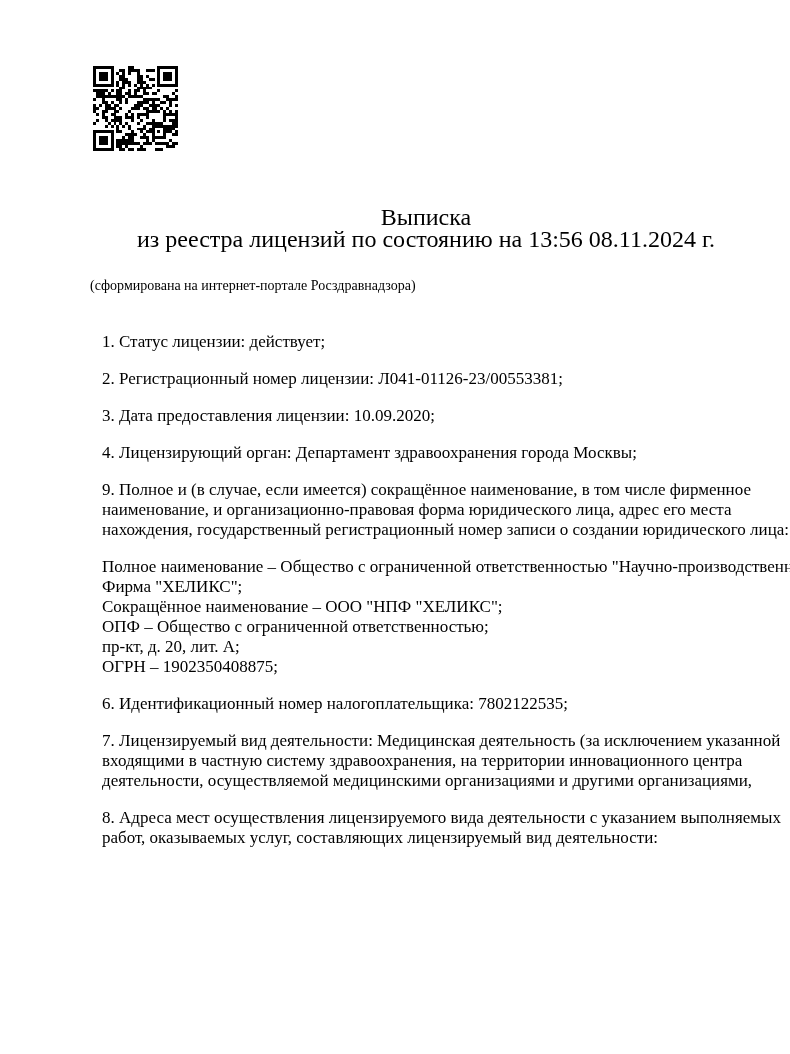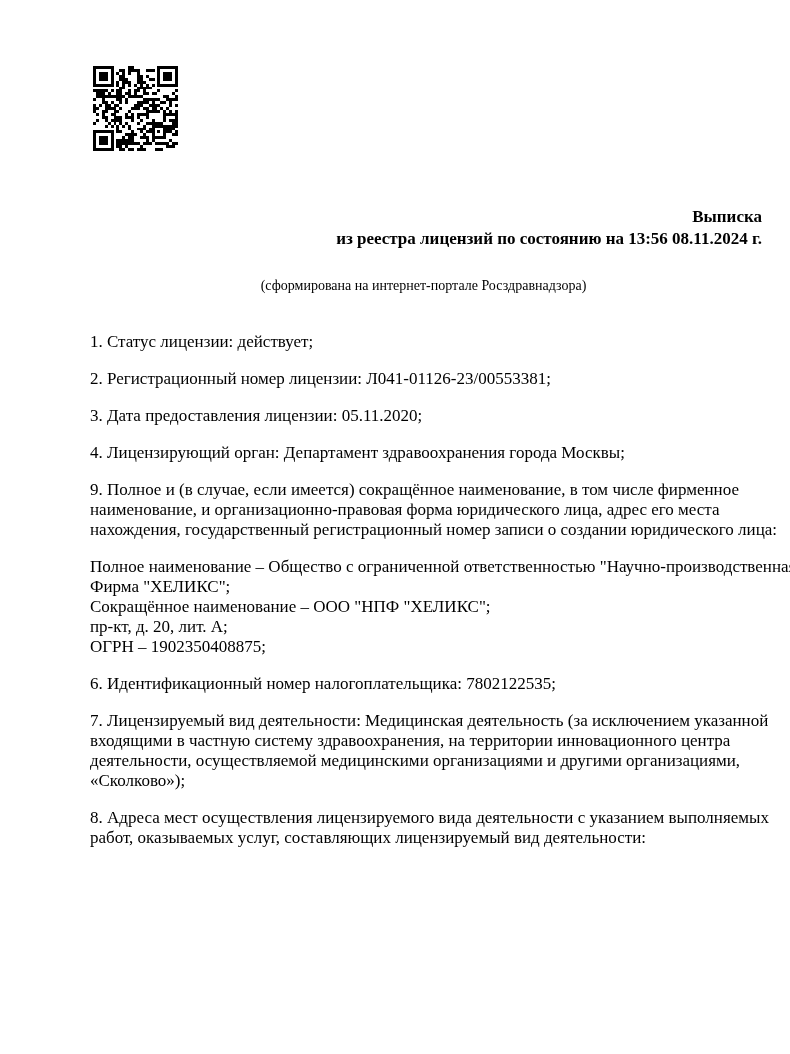--- a/index.html
+++ b/index.html
@@ -11,31 +11,31 @@
     color:#000000;
     font-family:"Liberation Serif","DejaVu Serif",serif;
     overflow:hidden;
   }
   .qr-wrap{
     position:absolute;left:93px;top:66px;width:85px;height:85px;
   }
   .qr-wrap svg{width:85px;height:85px;display:block;}
   .doc-title{
     position:absolute;left:90px;top:206px;width:672px;
-    text-align:right;font-weight:bold;font-size:17px;line-height:22px;
+    text-align:center;font-weight:normal;font-size:24px;line-height:22px;
   }
   .doc-subtitle{
     position:absolute;left:90px;top:277px;width:667px;
-    text-align:center;font-size:14px;line-height:17px;
+    text-align:left;font-size:14px;line-height:17px;
   }
   .doc-body{
     position:absolute;left:90px;top:332px;width:672px;
     font-size:17px;line-height:20px;
   }
-  .para{margin:0 0 17px 0;}
+  .para{margin:0 0 17px 12px;}
   .para div{white-space:nowrap;}
 </style>
 </head>
 <body>
 
 <div class="page">
 
   <div class="qr-wrap">
     <svg id="qr-svg" viewBox="0 0 29 29" shape-rendering="crispEdges" fill="#000000">
         <rect x="0" y="0" width="1" height="1"></rect>
@@ -474,50 +474,50 @@
 
     <div class="para">
       <div>1. Статус лицензии: действует;</div>
     </div>
 
     <div class="para">
       <div>2. Регистрационный номер лицензии: Л041-01126-23/00553381;</div>
     </div>
 
     <div class="para">
-      <div>3. Дата предоставления лицензии: 05.11.2020;</div>
+      <div>3. Дата предоставления лицензии: 10.09.2020;</div>
     </div>
 
     <div class="para">
       <div>4. Лицензирующий орган: Департамент здравоохранения города Москвы;</div>
     </div>
 
     <div class="para">
       <div>9. Полное и (в случае, если имеется) сокращённое наименование, в том числе фирменное</div>
       <div>наименование, и организационно-правовая форма юридического лица, адрес его места</div>
       <div>нахождения, государственный регистрационный номер записи о создании юридического лица:</div>
     </div>
 
     <div class="para">
       <div>Полное наименование – Общество с ограниченной ответственностью "Научно-производственная</div>
       <div>Фирма "ХЕЛИКС";</div>
       <div>Сокращённое наименование – ООО "НПФ "ХЕЛИКС";</div>
+      <div>ОПФ – Общество с ограниченной ответственностью;</div>
       <div>пр-кт, д. 20, лит. А;</div>
       <div>ОГРН – 1902350408875;</div>
     </div>
 
     <div class="para">
       <div>6. Идентификационный номер налогоплательщика: 7802122535;</div>
     </div>
 
     <div class="para">
       <div>7. Лицензируемый вид деятельности: Медицинская деятельность (за исключением указанной</div>
       <div>входящими в частную систему здравоохранения, на территории инновационного центра</div>
       <div>деятельности, осуществляемой медицинскими организациями и другими организациями,</div>
-      <div>«Сколково»);</div>
     </div>
 
     <div class="para">
       <div>8. Адреса мест осуществления лицензируемого вида деятельности с указанием выполняемых</div>
       <div>работ, оказываемых услуг, составляющих лицензируемый вид деятельности:</div>
     </div>
 
   </div>
 </div>
 

